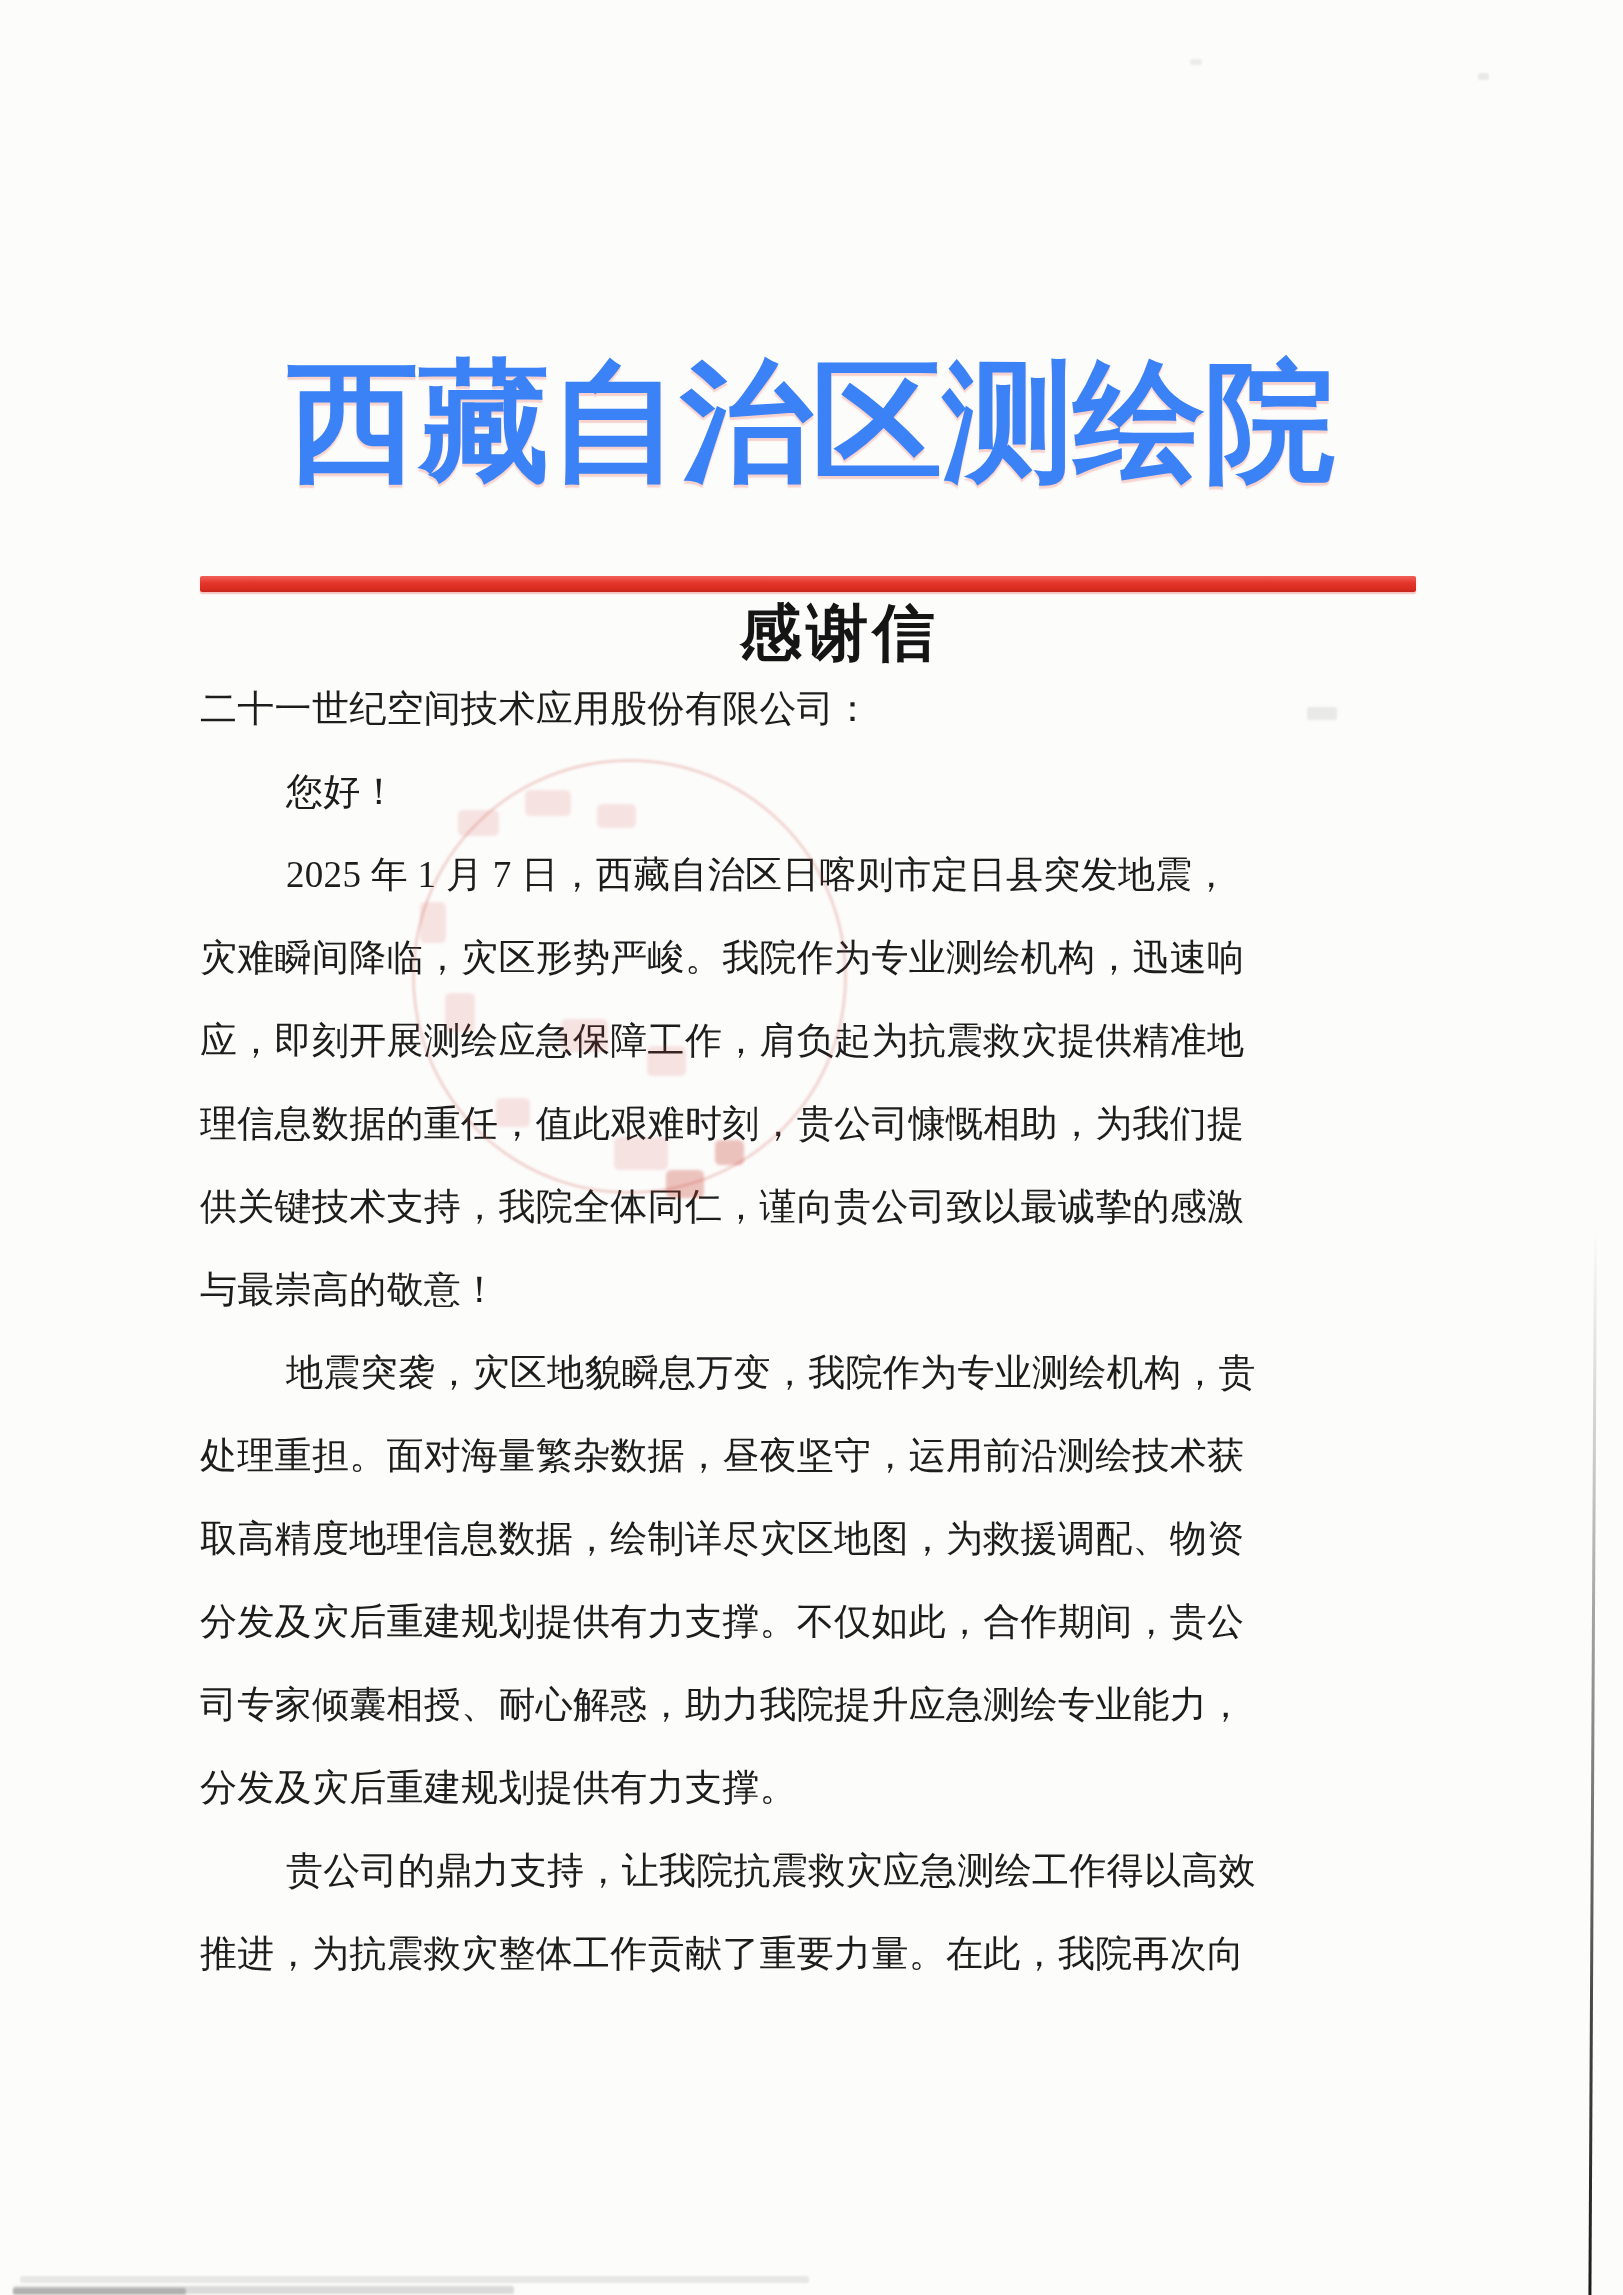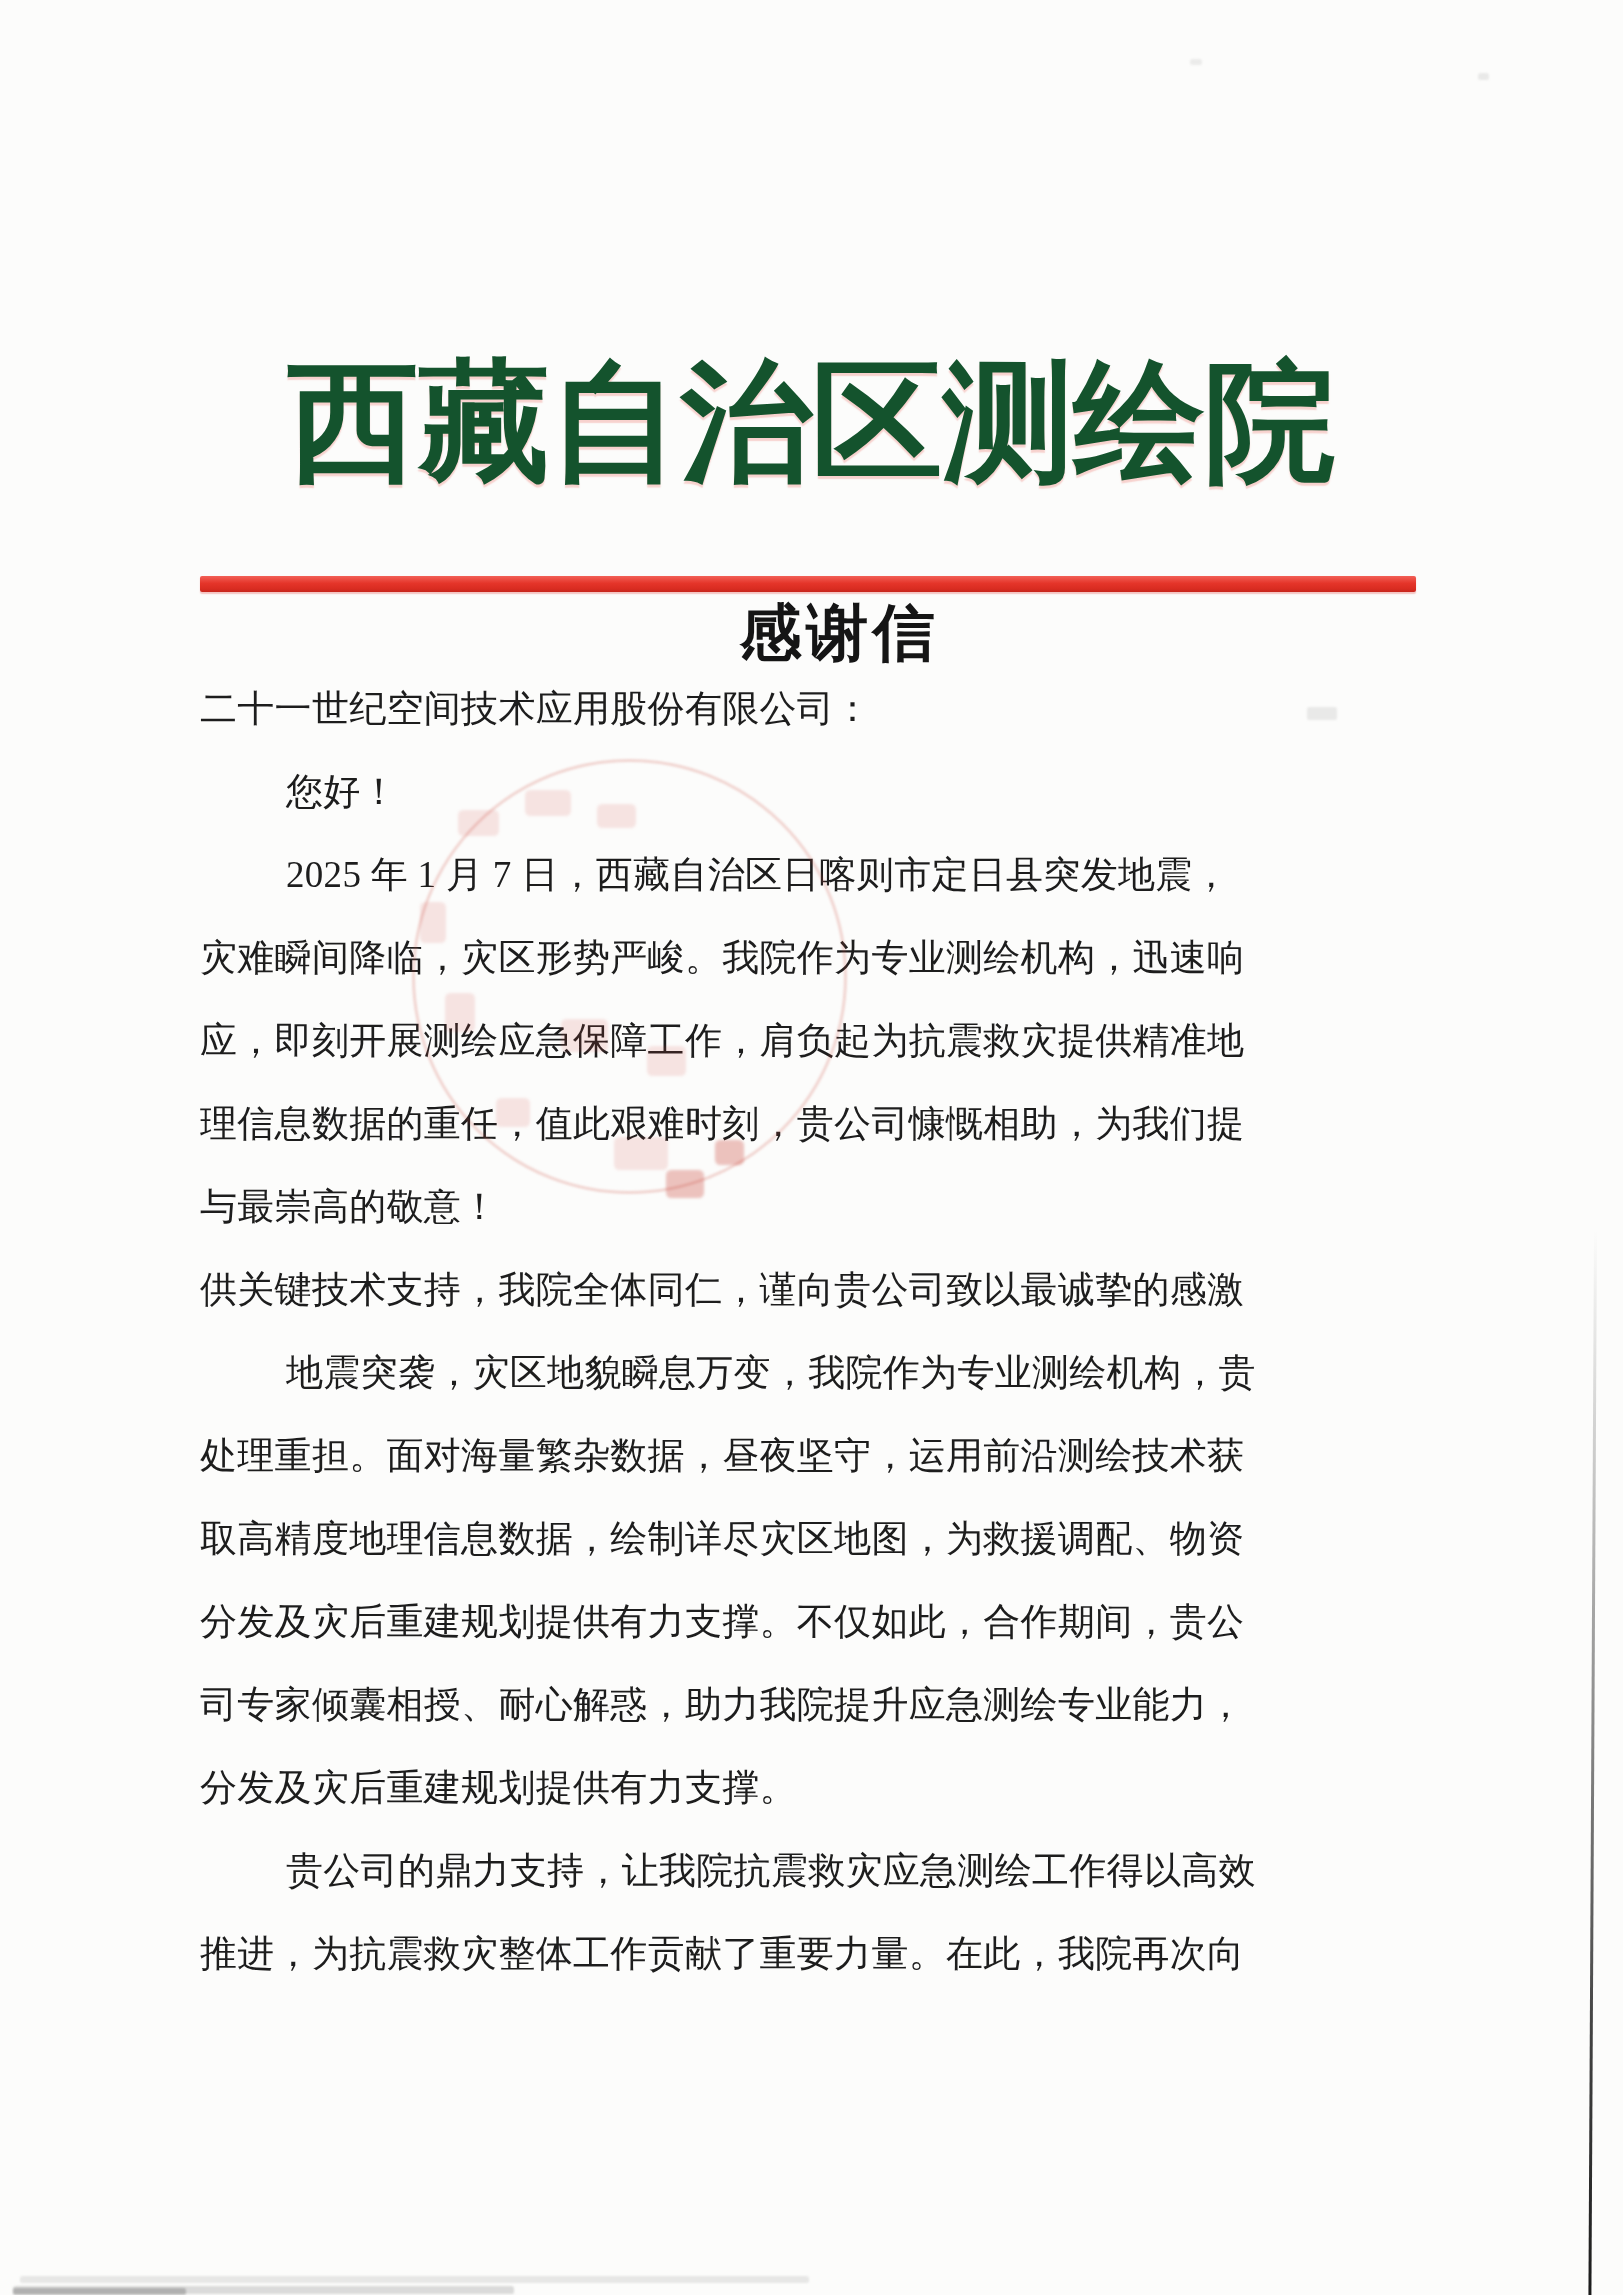--- a/index.html
+++ b/index.html
@@ -12,21 +12,21 @@
     font-family:"Liberation Serif","DejaVu Serif",serif;
   }
   
   .letterhead{
     position:absolute;
     left:0; top:357px; width:100%;
     text-align:center;
     font-size:131px;
     font-weight:bold;
     line-height:1;
-    color:#14532d;
+    color:#3b82f6;
     letter-spacing:0px;
     text-shadow:0 2.6px 1.3px rgba(238,140,132,0.38);
     white-space:nowrap;
   }
   
   .red-rule{
     position:absolute;
     left:200px; top:576px;
     width:1216px; height:16.4px;
     background:linear-gradient(to bottom,#f26057 0%,#e5352a 45%,#d92c21 80%,#c6261c 100%);
@@ -116,22 +116,22 @@
 
   <div class="letter-title">感谢信</div>
 
   <div class="body-block">
       <div class="line">二十一世纪空间技术应用股份有限公司：</div>
       <div class="line indent">您好！</div>
       <div class="line indent">2025 年 1 月 7 日，西藏自治区日喀则市定日县突发地震，</div>
       <div class="line">灾难瞬间降临，灾区形势严峻。我院作为专业测绘机构，迅速响</div>
       <div class="line">应，即刻开展测绘应急保障工作，肩负起为抗震救灾提供精准地</div>
       <div class="line">理信息数据的重任，值此艰难时刻，贵公司慷慨相助，为我们提</div>
+      <div class="line">供关键技术支持，我院全体同仁，谨向贵公司致以最诚挚的感激</div>
       <div class="line">与最崇高的敬意！</div>
-      <div class="line">供关键技术支持，我院全体同仁，谨向贵公司致以最诚挚的感激</div>
       <div class="line indent">地震突袭，灾区地貌瞬息万变，我院作为专业测绘机构，贵</div>
       <div class="line">处理重担。面对海量繁杂数据，昼夜坚守，运用前沿测绘技术获</div>
       <div class="line">取高精度地理信息数据，绘制详尽灾区地图，为救援调配、物资</div>
       <div class="line">分发及灾后重建规划提供有力支撑。不仅如此，合作期间，贵公</div>
       <div class="line">司专家倾囊相授、耐心解惑，助力我院提升应急测绘专业能力，</div>
       <div class="line">分发及灾后重建规划提供有力支撑。</div>
       <div class="line indent">贵公司的鼎力支持，让我院抗震救灾应急测绘工作得以高效</div>
       <div class="line">推进，为抗震救灾整体工作贡献了重要力量。在此，我院再次向</div>
     </div>
 

